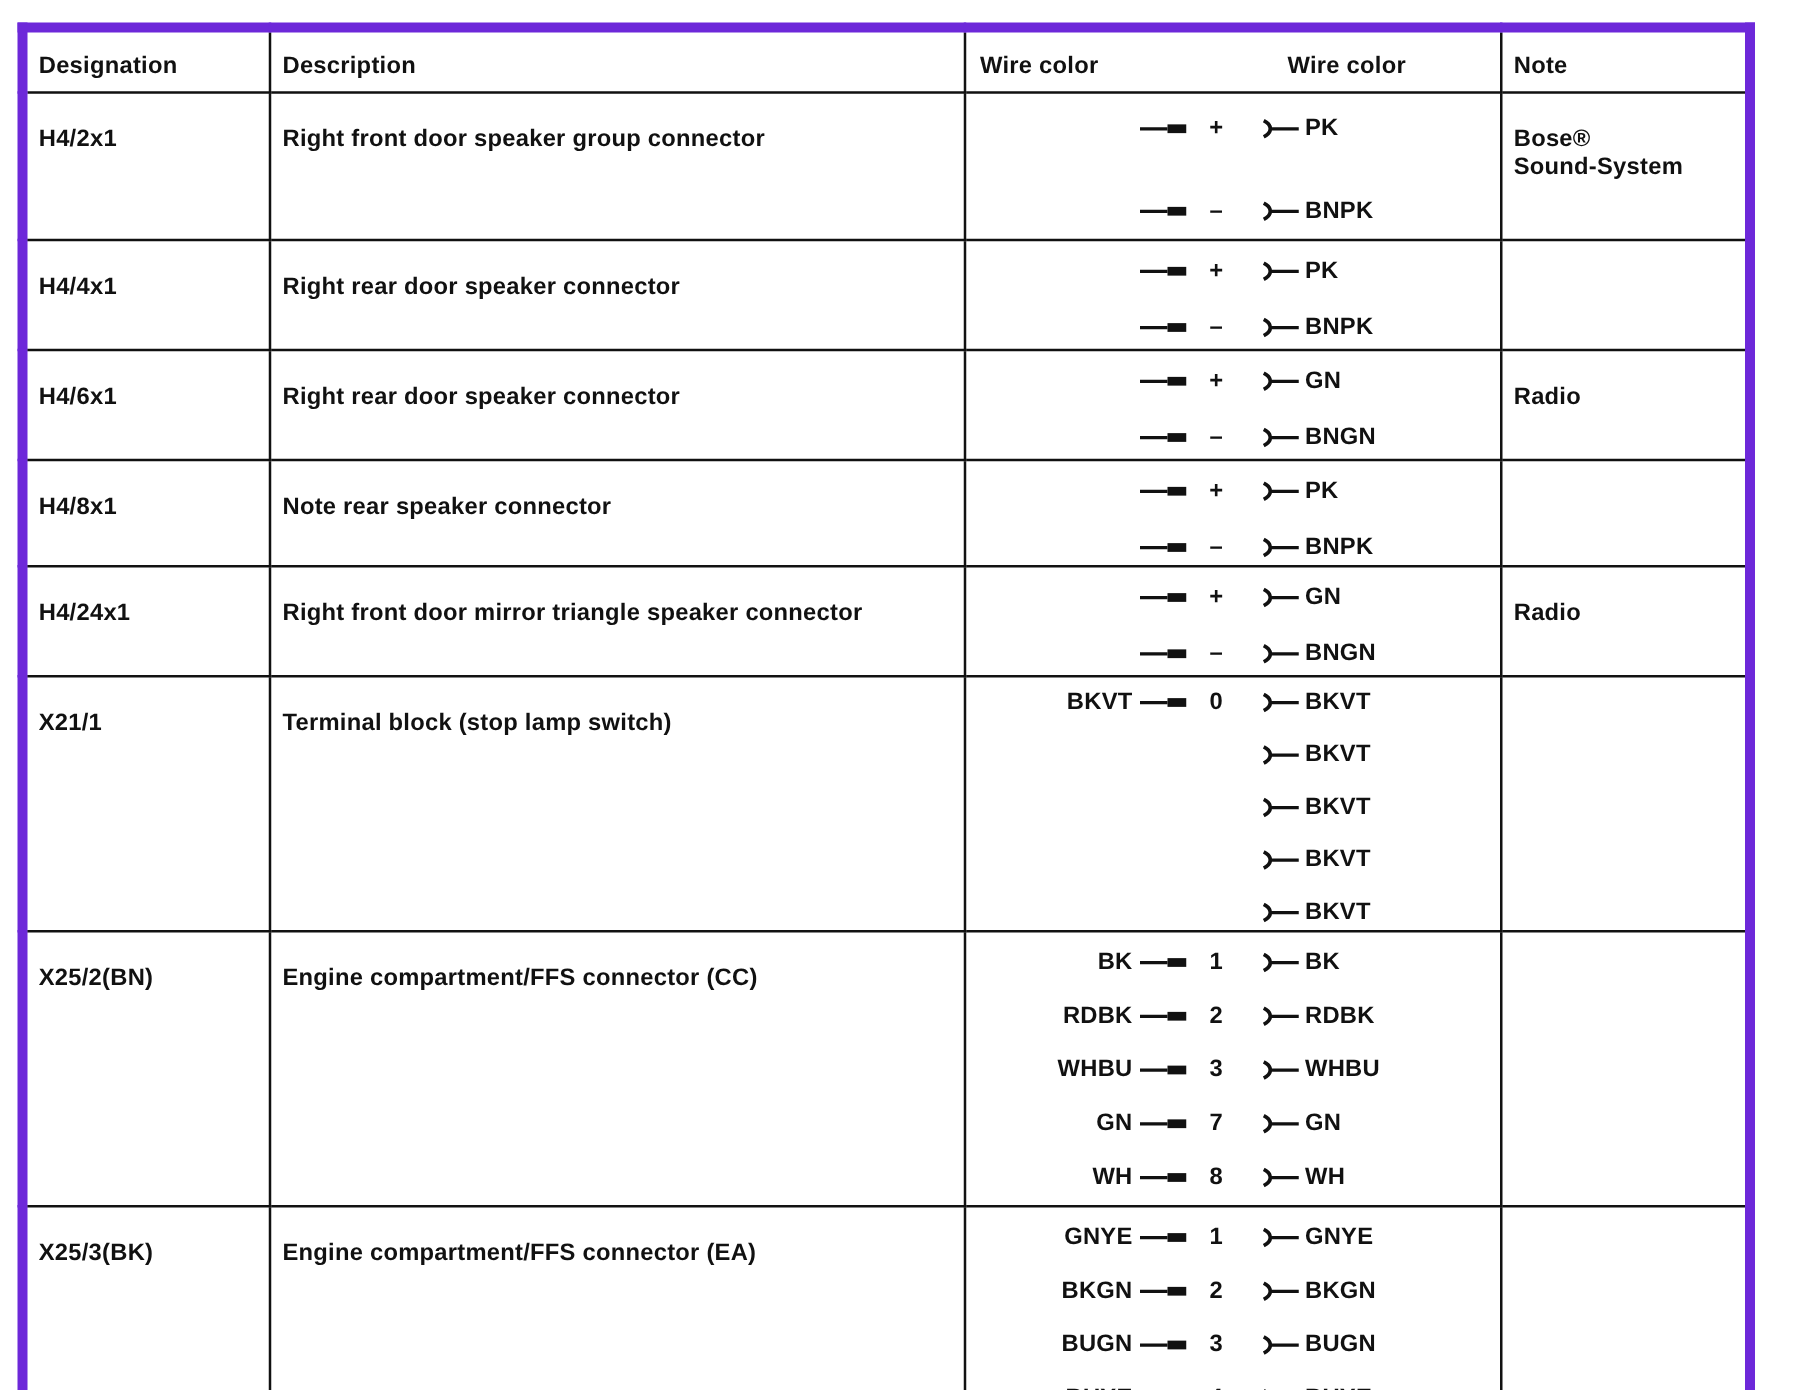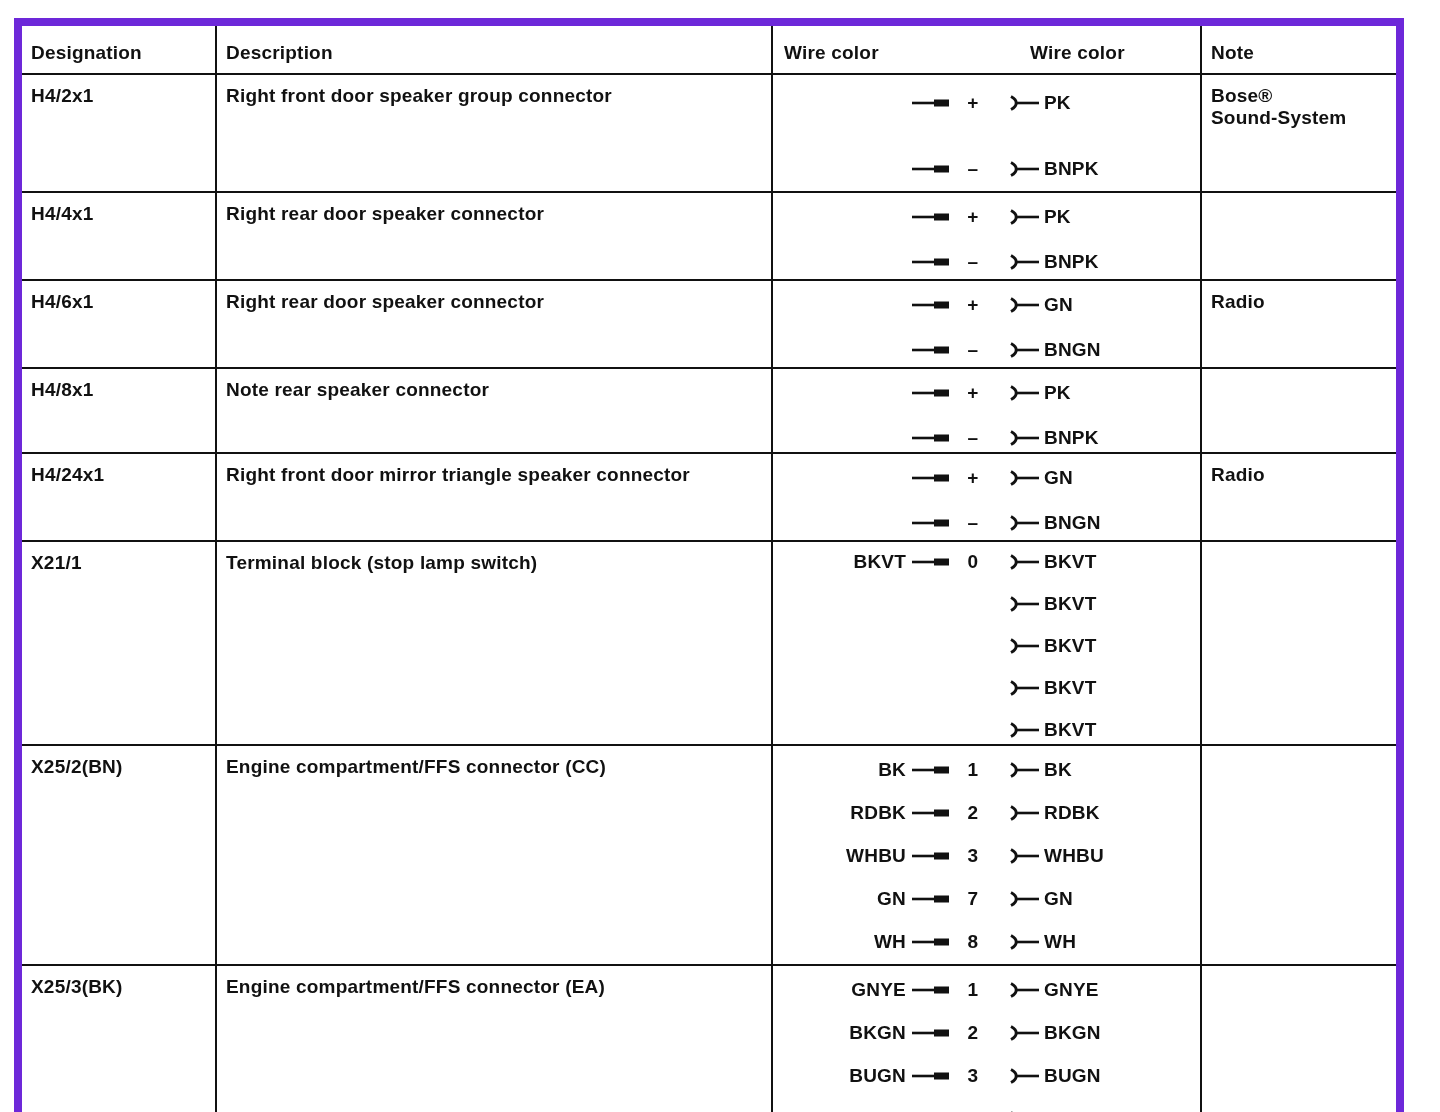--- a/index.html
+++ b/index.html
@@ -29,21 +29,21 @@
   thead tr { height: 52px; }
   th {
     font-size: 19px;
     font-weight: 700;
     padding: 16px 8px 6px 9px;
     letter-spacing: 0.2px;
   }
   td {
     font-size: 19px;
     font-weight: 700;
-    padding: 10px 8px 6px 9px;
+    padding: 26px 8px 6px 9px;
     letter-spacing: 0.2px;
   }
   
   th.wire-header { position: relative; }
   .wh-left { position: absolute; left: 11px; top: 16px; }
   .wh-right { position: absolute; left: 257px; top: 16px; }
 
   
   tbody tr:nth-child(1) { height: 118px; }
   tbody tr:nth-child(2) { height: 88px; }

